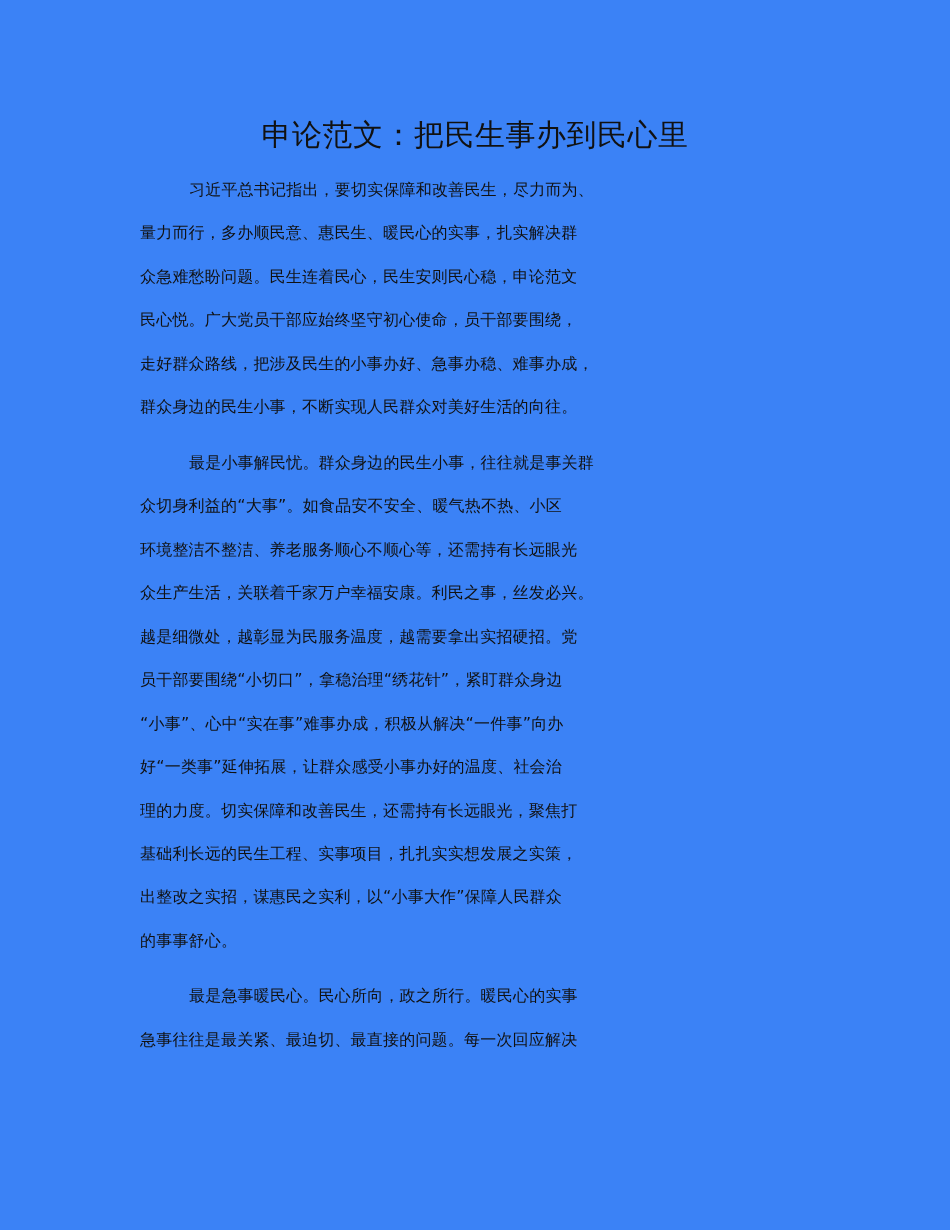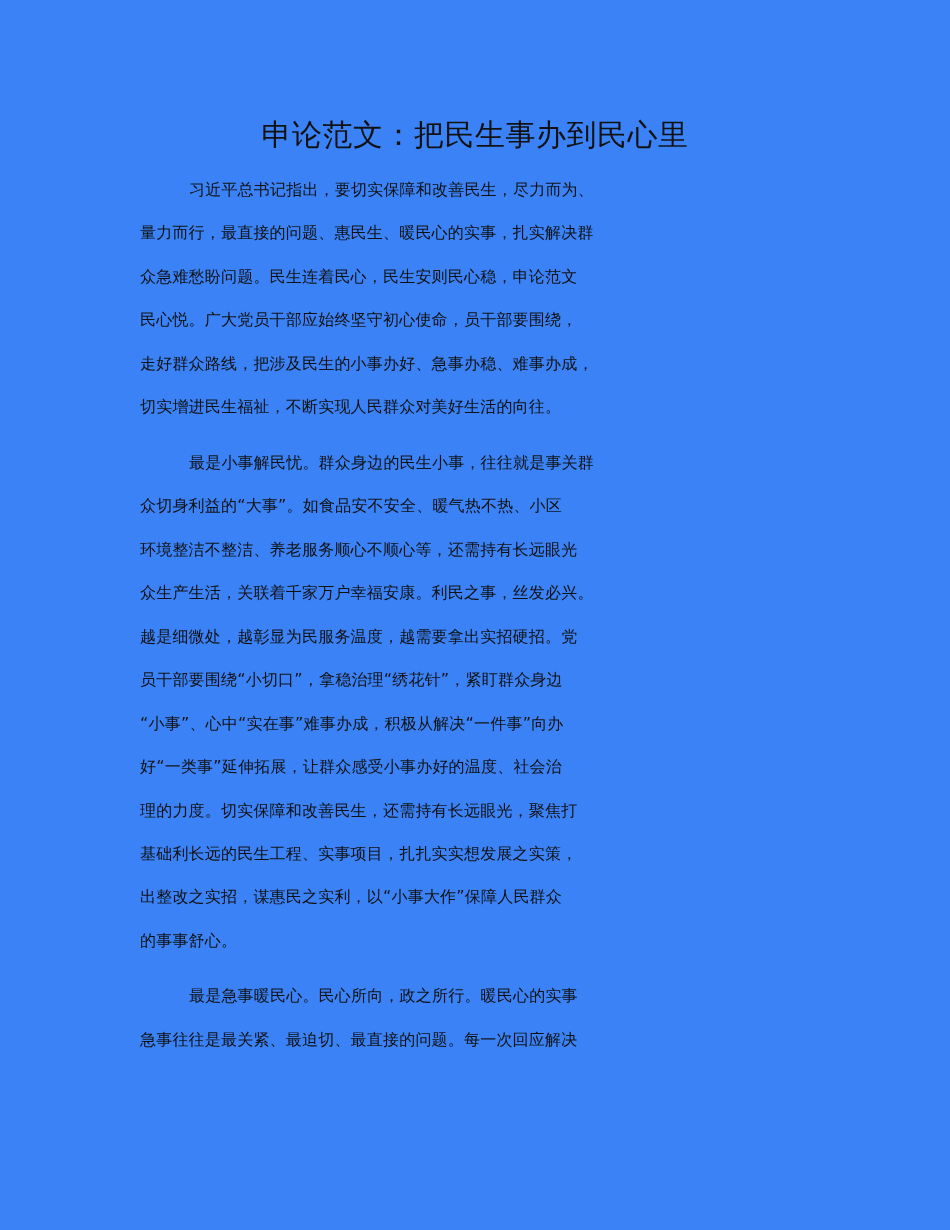--- a/index.html
+++ b/index.html
@@ -13,25 +13,25 @@
   .indent { left: 189px; }
 </style>
 </head>
 <body>
 
 <div class="page">
   <div class="title">申论范文：把民生事办到民心里</div>
 
   <div>
     <div class="line indent" style="top:168px">习近平总书记指出，要切实保障和改善民生，尽力而为、</div>
-    <div class="line" style="top:211px">量力而行，最直接的问题、惠民生、暖民心的实事，扎实解决群</div>
+    <div class="line" style="top:211px">量力而行，多办顺民意、惠民生、暖民心的实事，扎实解决群</div>
     <div class="line" style="top:255px">众急难愁盼问题。民生连着民心，民生安则民心稳，申论范文</div>
     <div class="line" style="top:298px">民心悦。广大党员干部应始终坚守初心使命，员干部要围绕，</div>
     <div class="line" style="top:342px">走好群众路线，把涉及民生的小事办好、急事办稳、难事办成，</div>
-    <div class="line" style="top:385px">切实增进民生福祉，不断实现人民群众对美好生活的向往。</div>
+    <div class="line" style="top:385px">群众身边的民生小事，不断实现人民群众对美好生活的向往。</div>
   </div>
 
   <div>
     <div class="line indent" style="top:441px">最是小事解民忧。群众身边的民生小事，往往就是事关群</div>
     <div class="line" style="top:484px">众切身利益的“大事”。如食品安不安全、暖气热不热、小区</div>
     <div class="line" style="top:528px">环境整洁不整洁、养老服务顺心不顺心等，还需持有长远眼光</div>
     <div class="line" style="top:571px">众生产生活，关联着千家万户幸福安康。利民之事，丝发必兴。</div>
     <div class="line" style="top:615px">越是细微处，越彰显为民服务温度，越需要拿出实招硬招。党</div>
     <div class="line" style="top:658px">员干部要围绕“小切口”，拿稳治理“绣花针”，紧盯群众身边</div>
     <div class="line" style="top:702px">“小事”、心中“实在事”难事办成，积极从解决“一件事”向办</div>

